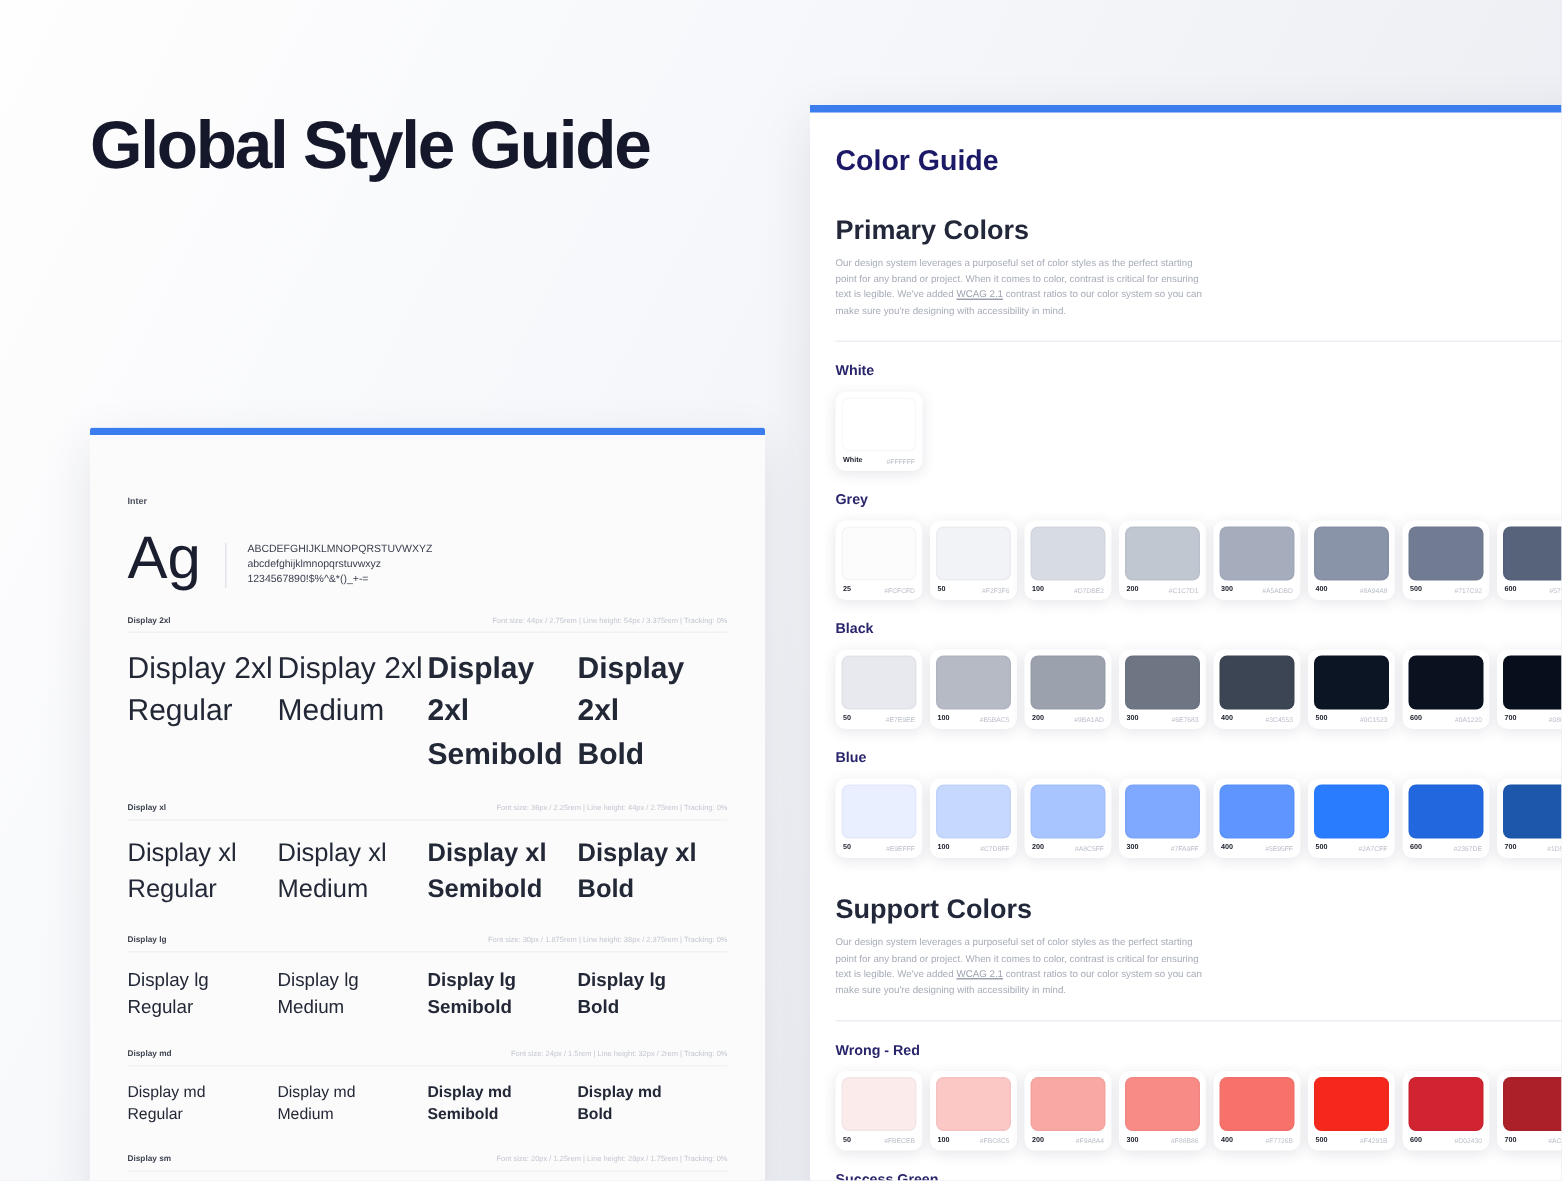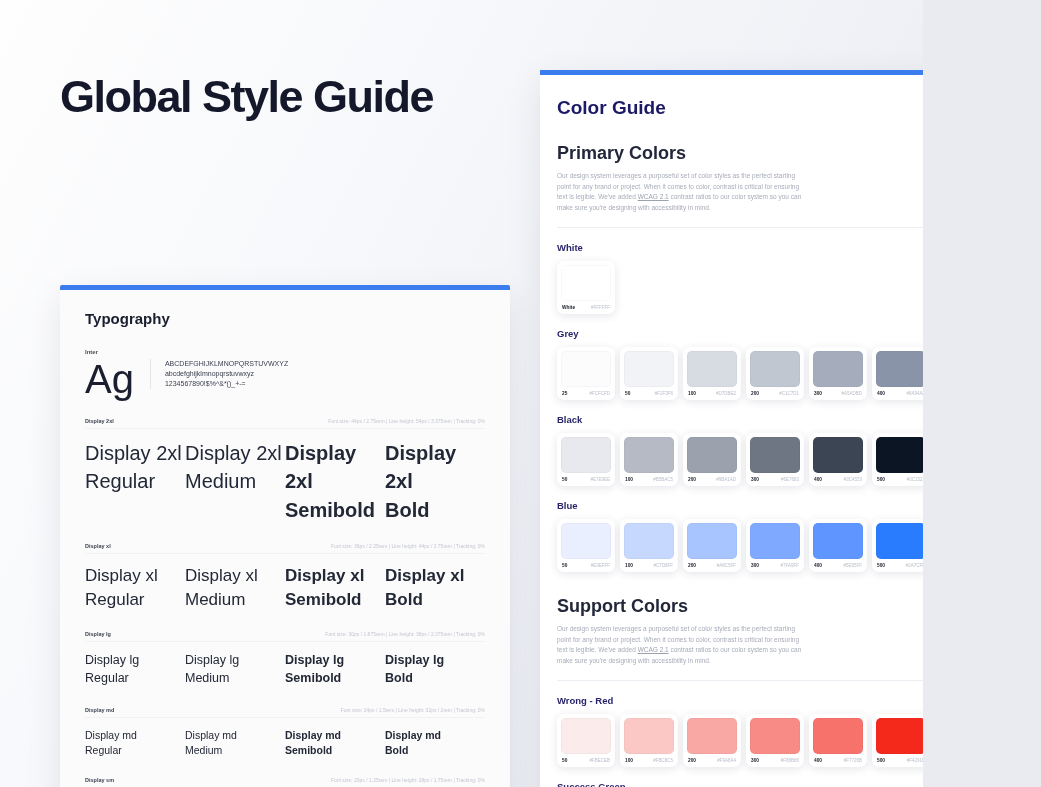--- a/index.html
+++ b/index.html
@@ -1,35 +1,35 @@
 <!DOCTYPE html>
 <html><head>
 <meta charset="utf-8">
 <style>
   html,body{margin:0;padding:0;background:#E9EBF1;}
   #page{
-    position:relative;width:923px;height:787px;overflow:hidden;
+    position:relative;width:1041px;height:787px;overflow:hidden;
     background:linear-gradient(118deg,#FEFEFE 0%,#F7F8FB 35%,#EDEFF4 75%,#E9EBF1 100%);
     font-family:"Liberation Sans",sans-serif;
     text-decoration:underline;
   }
   
   .intro{position:absolute;left:60px;top:72px;width:460px}
   .main-title{font-size:45px;font-weight:800;letter-spacing:-1.5px;color:#15182B;line-height:1.1;margin:0}
   .main-sub{margin:28px 0 0;font-size:19px;line-height:31.5px;color:#8C92A3;width:445px}
   
   .typo-card{
     position:absolute;left:60px;top:285px;width:450px;height:560px;
     background:#FBFBFC;border-top:5px solid #3B7DEE;border-radius:2px 2px 0 0;
     box-shadow:0 12px 34px rgba(30,40,70,.10);box-sizing:border-box;
     padding:20px 25px 0 25px;
   }
   .typo-heading{font-size:15px;font-weight:800;color:#1A1E2E;margin:0}
   .font-name{font-size:6px;font-weight:700;color:#4A4F5C;margin-top:22px}
-  .specimen{display:flex;align-items:flex-start;margin-top:4px}
+  .specimen{display:flex;align-items:flex-end;margin-top:14px}
   .specimen-ag{font-size:40px;font-weight:500;color:#1A1E2E;line-height:1}
   .specimen-set{border-left:1px solid #E3E5EA;margin-left:16px;padding-left:14px;
     font-size:7px;line-height:10px;color:#3A3F4D}
   .t-rows{margin-top:8px}
   .t-row{margin-top:19px}
   .t-head{display:flex;justify-content:space-between;align-items:flex-end;
     border-bottom:1px solid #F1F2F5;padding-bottom:4px}
   .t-label{font-size:5.5px;font-weight:700;color:#3E4450}
   .t-meta{font-size:5px;color:#C3C7D0}
   .t-grid{display:grid;grid-template-columns:repeat(4,1fr);margin-top:10px;color:#232836;line-height:1.42}
@@ -69,21 +69,20 @@
 </head>
 <body>
 
 <div id="page">
 
   <div class="intro">
     <h1 class="main-title">Global Style Guide</h1>
   </div>
 
   <div class="typo-card">
-    <h2 class="typo-heading">Typography</h2>
     <div class="font-name">Inter</div>
     <div class="specimen">
       <div class="specimen-ag">Ag</div>
       <div class="specimen-set">
         <div>ABCDEFGHIJKLMNOPQRSTUVWXYZ</div>
         <div>abcdefghijklmnopqrstuvwxyz</div>
         <div>1234567890!$%^&amp;*()_+-=</div>
       </div>
     </div>
     <div class="t-rows">

